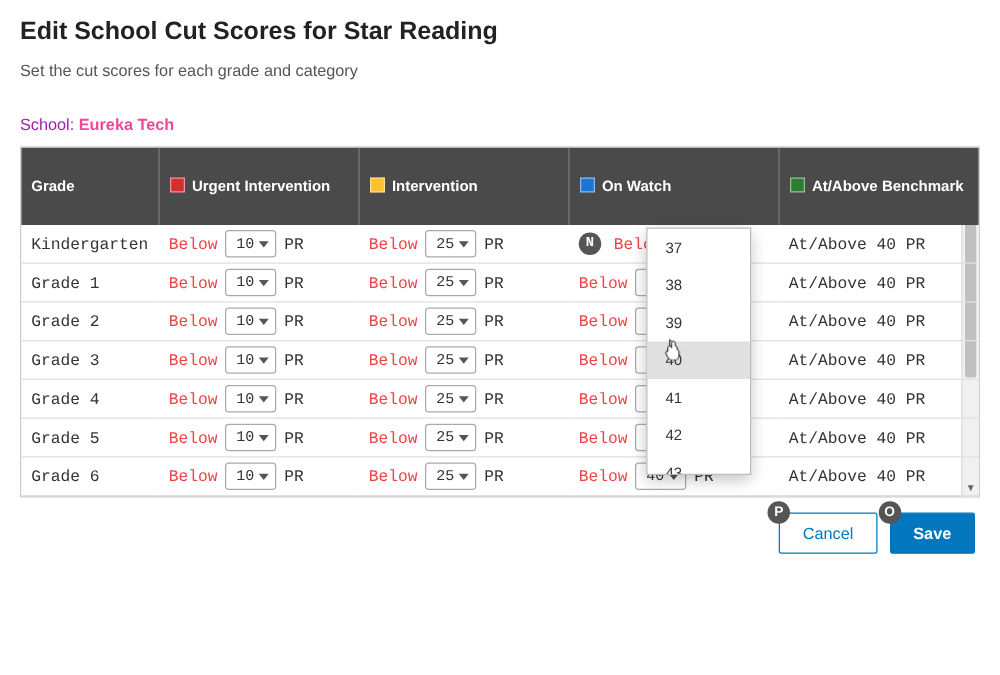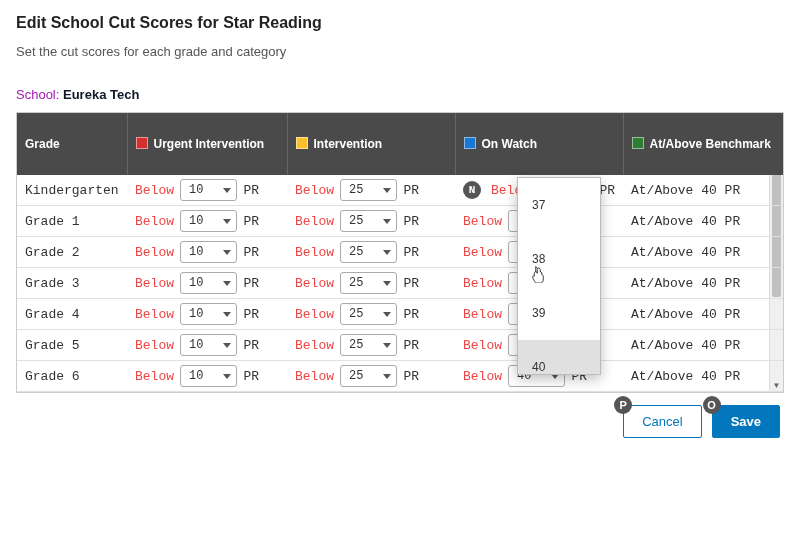--- a/index.html
+++ b/index.html
@@ -1,47 +1,47 @@
 <!DOCTYPE html>
 <html><head>
 <meta charset="utf-8">
 <style>
 * { margin:0; padding:0; box-sizing:border-box; }
 body { font-family: Arial, sans-serif; font-size:13px; color:#333; background:#fff; padding:14px 16px; width:800px; }
-h2 { font-size:16px; font-weight:bold; color:#222; margin-bottom:12px; }
+h2 { font-size:20px; font-weight:bold; color:#222; margin-bottom:12px; }
 .subtitle { font-size:13px; color:#555; margin-bottom:28px; }
 .school-line { font-size:13px; margin-bottom:10px; }
 .school-line .label { color:#a21caf; }
-.school-line .name { font-weight:bold; color:#0f172a; }
+.school-line .name { font-weight:bold; color:#ec4899; }
 .table-wrap { border:1px solid #ccc; position:relative; }
 .table-scroll { max-height:325px; overflow-y:auto; position:relative; }
 table { width:100%; border-collapse:collapse; table-layout:fixed; }
 thead th { background:#4a4a4a; color:#fff; font-weight:bold; font-size:12px; text-align:left; padding:24px 8px; border-right:1px solid #666; }
 thead th:last-child { border-right:none; }
 .legend-sq { display:inline-block; width:12px; height:12px; margin-right:6px; vertical-align:-1px; border:1px solid rgba(255,255,255,0.5); }
 .sq-urgent { background:#d32f2f; }
 .sq-interv { background:#fbc02d; }
 .sq-watch  { background:#1976d2; }
 .sq-bench  { background:#2e7d32; }
 tbody tr { border-bottom:1px solid #e0e0e0; }
 tbody td { padding:4px 8px; font-size:13px; color:#333; vertical-align:middle; white-space:nowrap;font-family:Liberation Mono, monospace; }
-.select-box { display:inline-flex; align-items:center; border:1px solid #aaa; border-radius:3px; padding:3px 5px 3px 8px; font-size:12px; background:#fff; cursor:pointer; min-width:38px; justify-content:space-between; gap:20px; }
+.select-box { display:inline-flex; align-items:center; border:1px solid #aaa; border-radius:3px; padding:3px 5px 3px 8px; font-size:12px; background:#fff; cursor:pointer; min-width:38px; justify-content:space-between; gap:4px; }
 .caret { width:0; height:0; border-left:4px solid transparent; border-right:4px solid transparent; border-top:5px solid #555; display:inline-block; }
 .cell-group { display:flex; align-items:center; gap:6px; }
 .cell-group .lbl { color:#ef4444; }
 .cell-group .suffix { color:#333; }
 .badge-circ { display:inline-flex; align-items:center; justify-content:center; width:18px; height:18px; border-radius:50%; background:#555; color:#fff; font-size:11px; font-weight:bold; margin-right:4px; }
 .footer { display:flex; justify-content:flex-end; gap:10px; padding:12px 4px 4px; position:relative; }
 .btn { padding:8px 18px; font-size:13px; border-radius:2px; cursor:pointer; position:relative; }
 .btn-cancel { background:#fff; color:#0277bd; border:1px solid #0277bd; }
 .btn-save { background:#0277bd; color:#fff; border:1px solid #0277bd; font-weight:bold; }
 .btn-badge { position:absolute; top:-10px; left:-10px; width:18px; height:18px; border-radius:50%; background:#555; color:#fff; font-size:11px; display:flex; align-items:center; justify-content:center; font-weight:bold; }
 .dropdown-pop { position:absolute; z-index:50; background:#fff; border:1px solid #bbb; box-shadow:0 4px 12px rgba(0,0,0,0.25); width:84px; font-size:12px; }
 .dropdown-pop .dd-inner { max-height:196px; overflow-y:auto; }
-.dropdown-pop .opt { padding:20px 14px; cursor:pointer; }
+.dropdown-pop .opt { padding:8px 14px; cursor:pointer; }
 .dropdown-pop .opt.selected { background:#e0e0e0; }
 .cursor-ptr { position:absolute; width:18px; height:18px; z-index:60; pointer-events:none; }
 .scrollbar-fake { position:absolute; right:0; top:0; bottom:0; width:14px; background:#f0f0f0; border-left:1px solid #ddd; }
 .scrollbar-fake .thumb { position:absolute; left:2px; right:2px; top:14px; height:170px; background:#c0c0c0; border-radius:2px; }
 .scrollbar-fake .arr { position:absolute; left:0; right:0; height:14px; display:flex; align-items:center; justify-content:center; font-size:8px; color:#666; }
 .scrollbar-fake .arr.up { top:0; }
 .scrollbar-fake .arr.dn { bottom:0; }
 .col-grade { width:110px; }
 .col-urgent { width:160px; }
 .col-interv { width:168px; }

